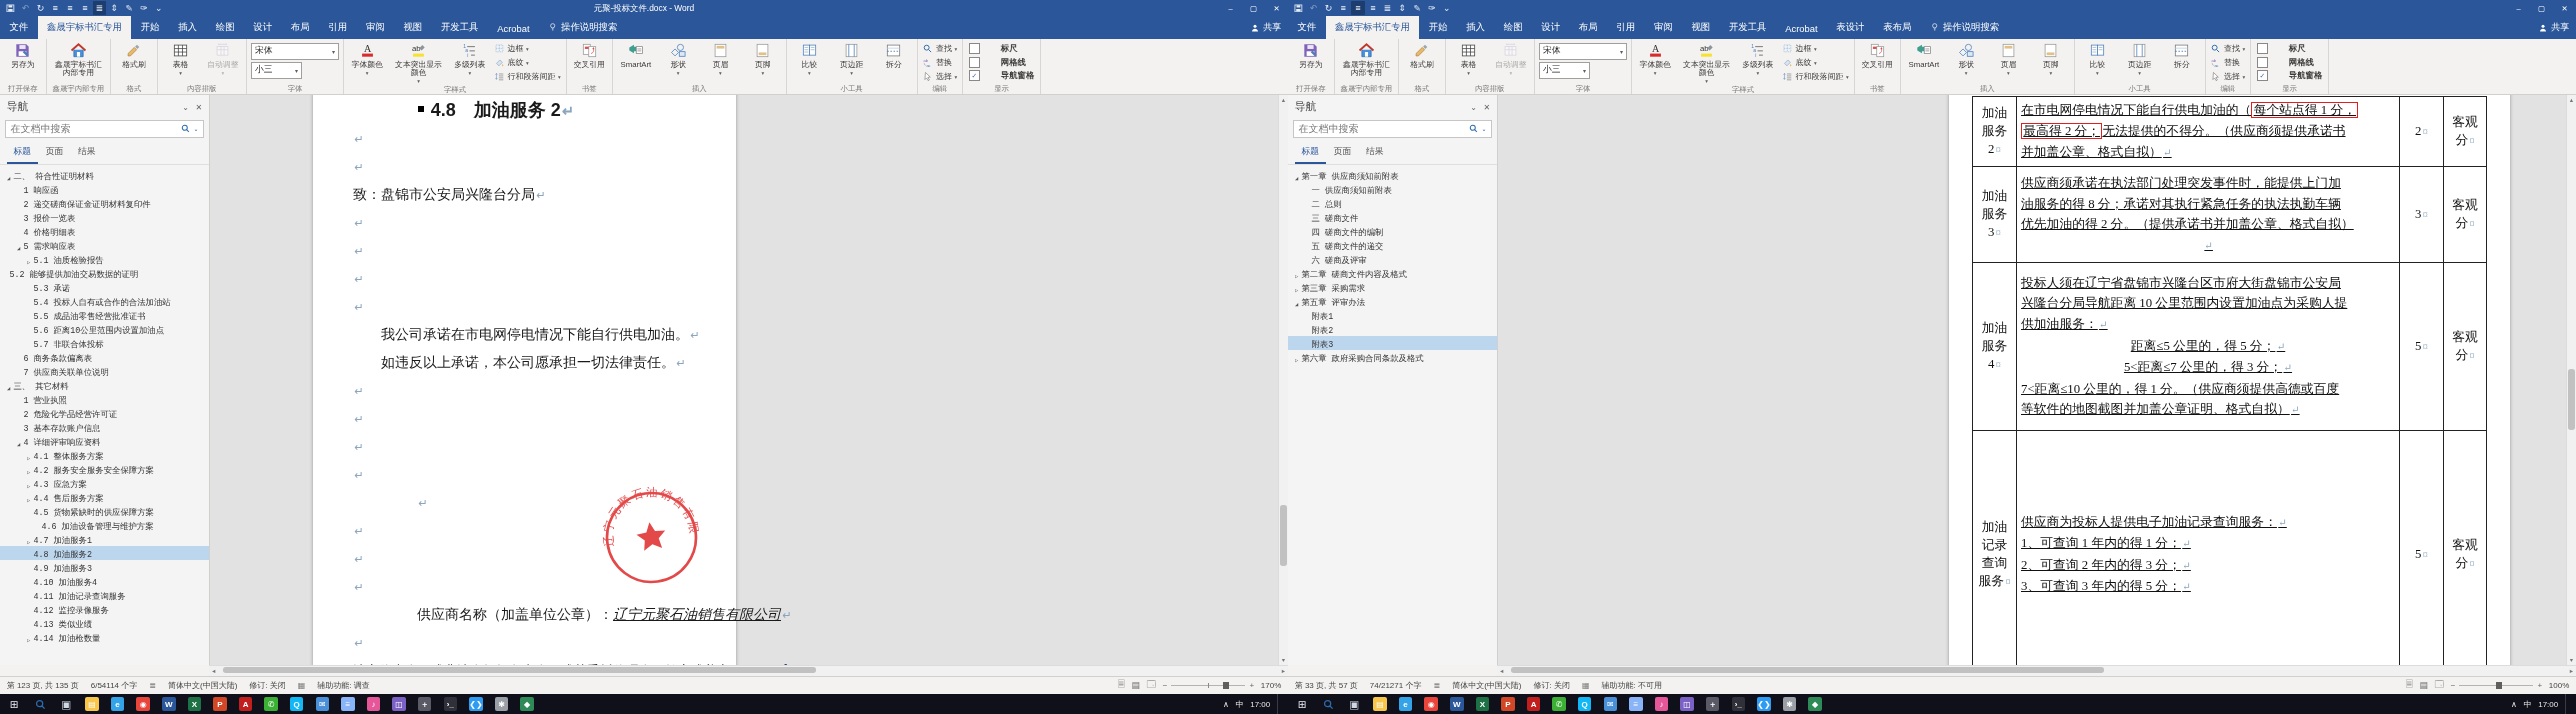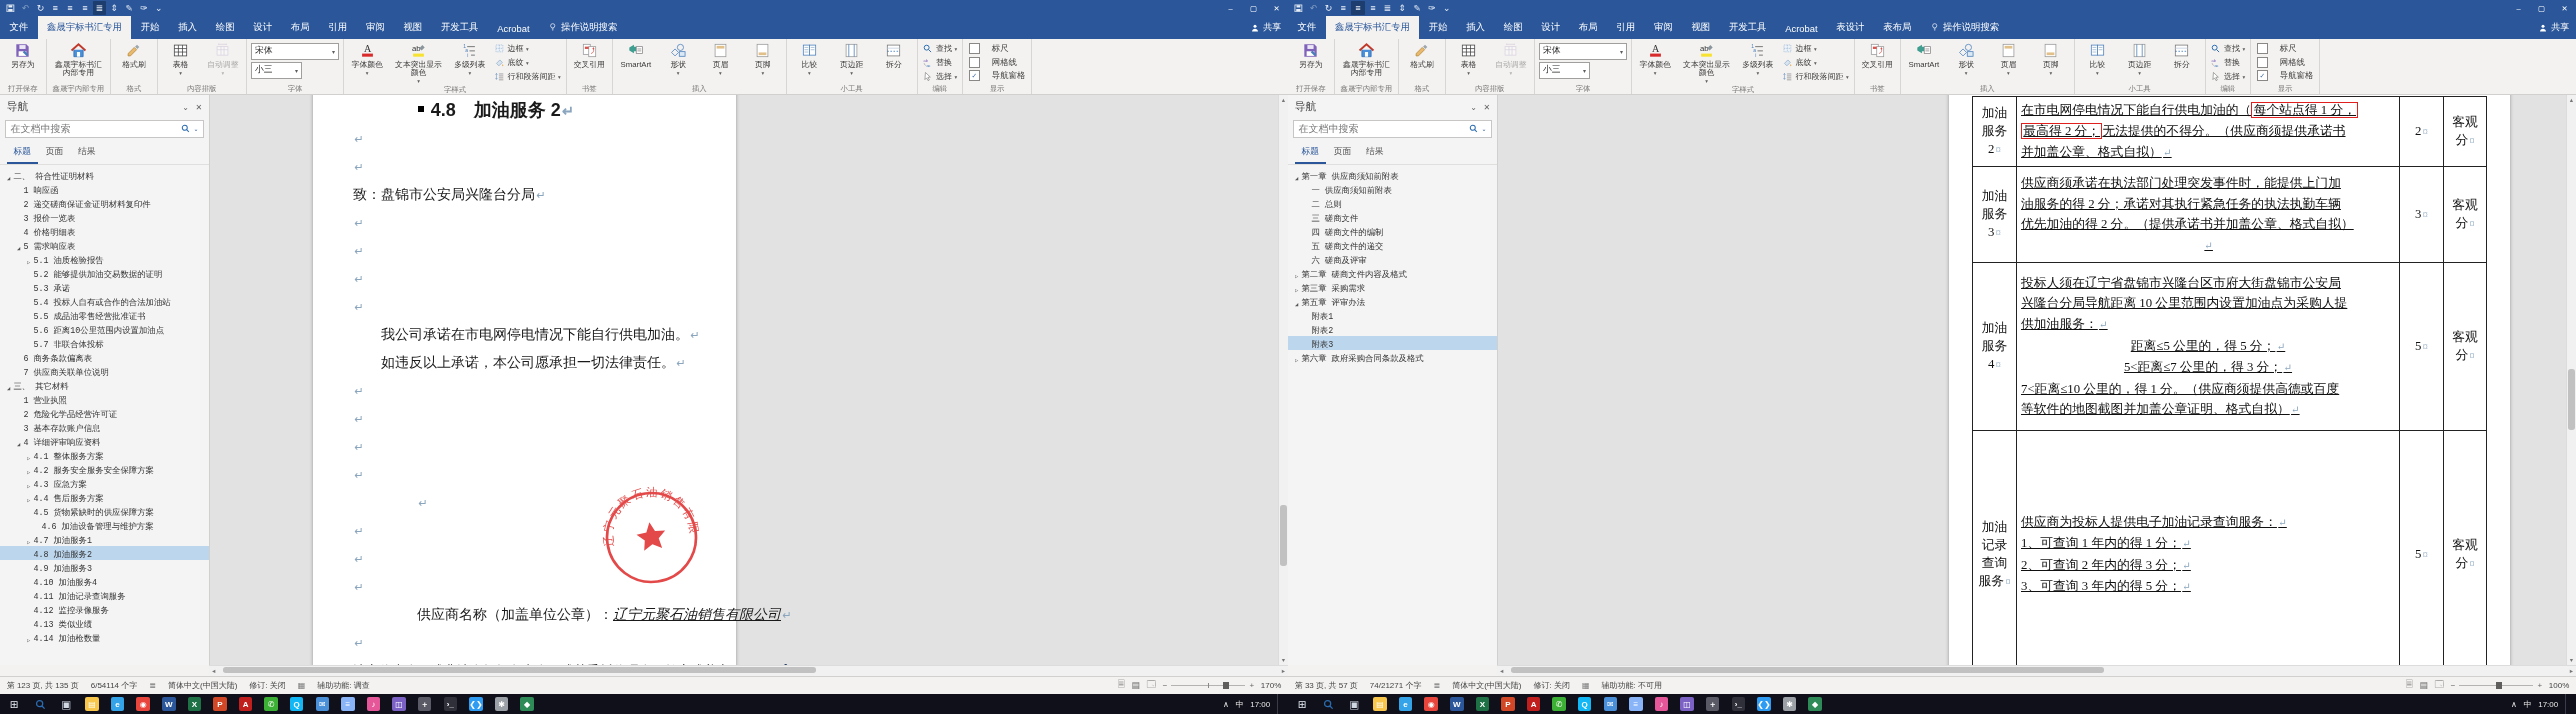--- a/index.html
+++ b/index.html
@@ -40,21 +40,21 @@
   .rcol{display:flex;flex-direction:column;justify-content:flex-start;padding-top:1.3px;}
   .rbtn-small{display:flex;align-items:center;gap:2.7px;font-size:8px;color:#3b3a39;height:14px;padding:0 2.7px;white-space:nowrap;}
   .rbtn-small svg{width:10.8px;height:10.8px;flex:0 0 auto;}
   .rbtn-small .mcaret{font-size:5.4px;color:#605e5c;}
   .fontstack{display:flex;flex-direction:column;gap:2px;padding:2.7px 2.7px 0;}
   .combo{background:#fff;border:0.7px solid #a19f9d;height:15px;display:flex;align-items:center;font-size:8.8px;color:#201f1e;padding:0 2.7px;justify-content:space-between;}
   .combo.name{width:80px;}
   .combo.size{width:43px;}
   .combo .caret{font-size:6px;color:#605e5c;margin-left:4px;}
   .checkstack{display:flex;flex-direction:column;justify-content:center;gap:2.7px;padding:2.7px 4px 0;}
-  .chk{display:flex;align-items:center;gap:12px;font-size:8.4px;color:#3b3a39;white-space:nowrap;}
+  .chk{display:flex;align-items:center;gap:21px;font-size:8.4px;color:#3b3a39;white-space:nowrap;font-weight:bold;}
   .chk .box{width:8.8px;height:8.8px;border:0.7px solid #8a8886;background:#fff;display:flex;align-items:center;justify-content:center;font-size:6.7px;color:#2b579a;}
   
   .main{flex:1;display:flex;min-height:0;position:relative;}
   .navpane{width:209px;background:#f4f4f4;border-right:0.7px solid #d2d0ce;display:flex;flex-direction:column;flex:0 0 auto;}
   .nav-head{display:flex;align-items:center;padding:5.4px 6.7px 2.7px;}
   .nav-title{font-size:10.8px;color:#444;}
   .nav-head .sp{flex:1;}
   .nav-head .nhi{color:#666;font-size:8px;margin-left:6.7px;}
   .nav-search{margin:2.7px 5.4px;background:#fff;border:0.7px solid #c8c6c4;height:16px;display:flex;align-items:center;padding:0 4px;gap:4px;}
   .nav-search .ph{flex:1;font-size:10px;color:#767676;white-space:nowrap;overflow:hidden;}
@@ -136,20 +136,23 @@
             <span class="qi">↻</span>
             <span class="qi">≡</span>
             <span class="qi">≡</span>
             <span class="qi">≡</span>
             <span class="qi pressed">≣</span>
             <span class="qi">⇕</span>
             <span class="qi">✎</span>
             <span class="qi">✑</span>
             <span class="qi">⌄</span>
           </div>
+          <div class="title-center">
+            <span>元聚-投标文件.docx - Word</span>
+          </div>
           <div class="win-controls">
             <span class="wc">–</span>
             <span class="wc">▢</span>
             <span class="wc">✕</span>
           </div>
         </div>
         <div class="tabsrow">
           <div class="tab">文件</div>
           <div class="tab active">鑫晟宇标书汇专用</div>
           <div class="tab">开始</div>
@@ -485,21 +488,21 @@
                 <span class="ntext">4 价格明细表</span>
               </div>
               <div class="nav-item" style="padding-left: 14px;">
                 <span class="ncaret">◢</span>
                 <span class="ntext">5 需求响应表</span>
               </div>
               <div class="nav-item" style="padding-left: 24px;">
                 <span class="ncaret">▷</span>
                 <span class="ntext">5.1 油质检验报告</span>
               </div>
-              <div class="nav-item" style="padding-left: 24px;">
+              <div class="nav-item" style="">
                 <span class="ncaret"></span>
                 <span class="ntext">5.2 能够提供加油交易数据的证明</span>
               </div>
               <div class="nav-item" style="padding-left: 24px;">
                 <span class="ncaret"></span>
                 <span class="ntext">5.3 承诺</span>
               </div>
               <div class="nav-item" style="padding-left: 24px;">
                 <span class="ncaret"></span>
                 <span class="ntext">5.4 投标人自有或合作的合法加油站</span>
@@ -1163,21 +1166,21 @@
                     <td class="cell-type">客观分<span class="mark">¤</span></td>
                   </tr>
                   <tr style="height: 96px;">
                     <td class="cell-label">
                       <div>加油</div>
                       <div>服务</div>
                       <div>3<span class="mark">¤</span></div>
                     </td>
                     <td class="cell-desc">
                       <div class="tl"><span>供应商须承诺在执法部门处理突发事件时，能提供上门加</span></div>
-                      <div class="tl"><span>油服务的得 2 分；承诺对其执行紧急任务的执法执勤车辆</span></div>
+                      <div class="tl"><span>油服务的得 8 分；承诺对其执行紧急任务的执法执勤车辆</span></div>
                       <div class="tl"><span>优先加油的得 2 分。（提供承诺书并加盖公章、格式自拟）</span></div>
                       <div class="tl center"><span></span><span class="mark">↵</span></div>
                     </td>
                     <td class="cell-score">3<span class="mark">¤</span></td>
                     <td class="cell-type">客观分<span class="mark">¤</span></td>
                   </tr>
                   <tr style="height: 168px;">
                     <td class="cell-label">
                       <div>加油</div>
                       <div>服务</div>

